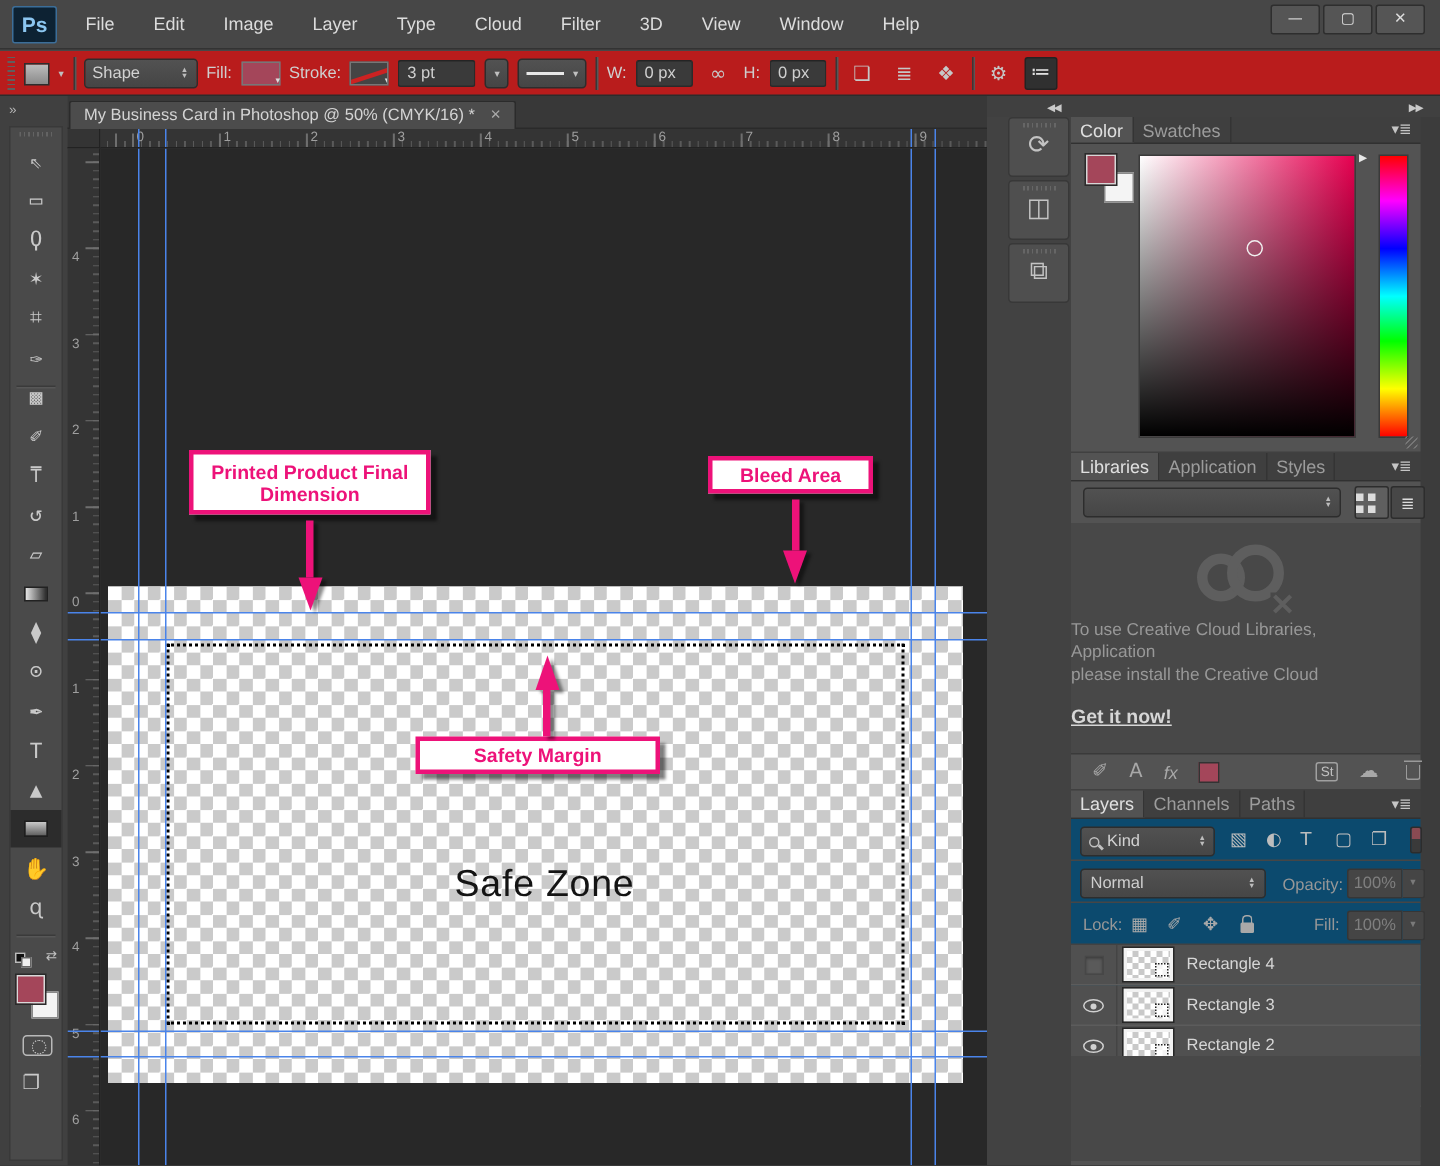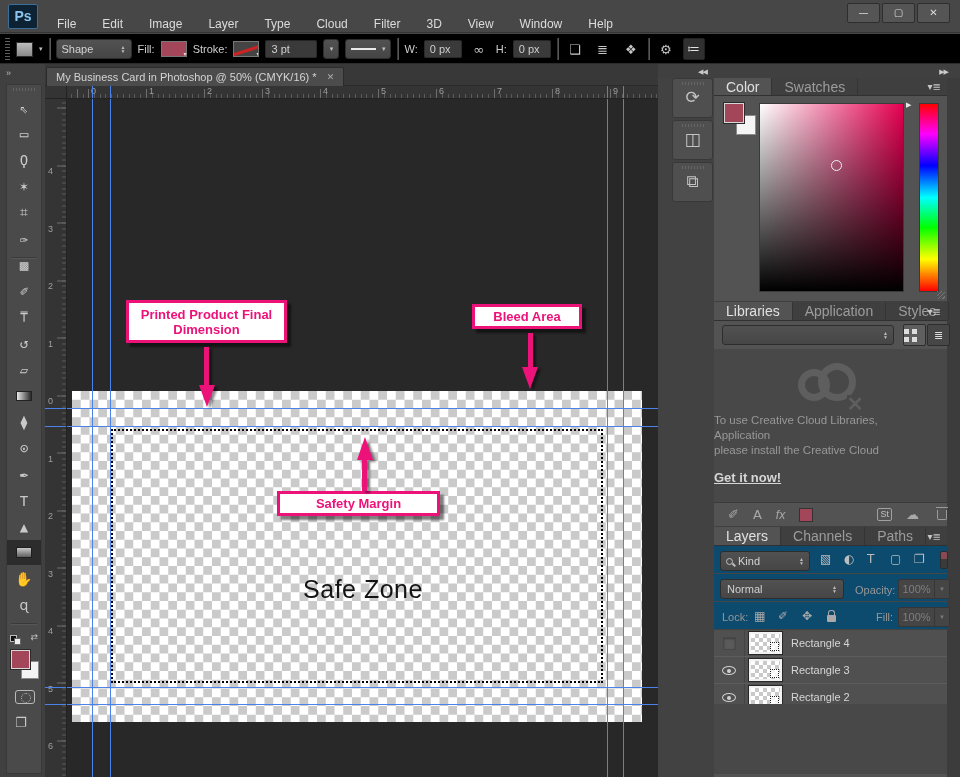--- a/index.html
+++ b/index.html
@@ -4,28 +4,28 @@
 <style>
   * { margin:0; padding:0; box-sizing:border-box; }
   html,body { width:960px; height:777px; overflow:hidden; }
   body { font-family:"Liberation Sans", sans-serif; background:#474747; color:#d6d6d6; }
   #app { position:relative; width:960px; height:777px; background:#474747; overflow:hidden; }
 
   
   #menubar { position:absolute; left:0; top:0; width:960px; height:33px; background:#474747; border-bottom:1px solid #333; }
   #ps-logo { position:absolute; left:8px; top:4px; width:30px; height:25px; background:#0d2233; border:1px solid #3c6e99;
              color:#8cc6f0; font-weight:bold; font-size:14px; text-align:center; line-height:23px; border-radius:2px; }
-  #menu-items { position:absolute; left:44px; top:0; height:41px; display:flex; align-items:flex-end; }
+  #menu-items { position:absolute; left:44px; top:0; height:41px; display:flex; align-items:flex-start; }
   .menu-item { padding:0 13px; font-size:12px; color:#dcdcdc; line-height:33px; cursor:default; }
   #win-controls { position:absolute; right:10px; top:3px; display:flex; gap:2px; }
   .win-btn { width:33px; height:20px; background:#555; border:1px solid #2e2e2e; border-radius:2px;
              color:#ddd; font-size:10px; text-align:center; line-height:18px; font-family:"DejaVu Sans",sans-serif; }
 
   
-  #optionsbar { position:absolute; left:0; top:34px; width:960px; height:30px; background:#000000; border-bottom:1px solid #2c2c2c; }
+  #optionsbar { position:absolute; left:0; top:34px; width:960px; height:30px; background:#b91c1c; border-bottom:1px solid #2c2c2c; }
   .vgrip { position:absolute; left:5px; top:4px; width:5px; height:22px;
            background:repeating-linear-gradient(to bottom,#5f5f5f 0 1px, transparent 1px 3px); }
   .opt-label { font-size:11px; color:#cfcfcf; }
   .opt-row { position:absolute; top:0; height:30px; display:flex; align-items:center; gap:6px; }
   .sep { width:1px; height:22px; background:#383838; box-shadow:1px 0 0 #575757; }
   .ps-select { background:linear-gradient(#525252,#454545); border:1px solid #2d2d2d; border-radius:3px;
                height:20px; display:flex; align-items:center; font-size:11px; color:#d2d2d2; padding:0 5px; gap:6px; }
   .updown { display:flex; flex-direction:column; line-height:4px; font-size:5px; color:#bdbdbd; }
   .ps-field { background:#3a3a3a; border:1px solid #2a2a2a; border-top-color:#242424; border-radius:2px;
               height:18px; min-width:38px; font-size:11px; color:#cfcfcf; display:flex; align-items:center; padding:0 5px; }
@@ -118,21 +118,21 @@
   #dock-strip { position:absolute; left:0; top:14px; width:56px; height:699px; background:#424242; }
   .dock-btn { position:absolute; left:14px; width:41px; height:40px; background:#4f4f4f; border:1px solid #383838; border-radius:3px; }
   .dock-btn .hgrip2 { position:absolute; left:9px; top:3px; width:22px; height:3px;
            background:repeating-linear-gradient(to right,#666 0 1px, transparent 1px 3px); }
   .dock-btn .ico { position:absolute; left:0; top:8px; width:100%; text-align:center;
            font-family:"DejaVu Sans",sans-serif; font-size:17px; color:#c3c3c3; }
   #panels { position:absolute; left:56px; top:14px; width:233px; height:699px; }
   #gutter { position:absolute; right:0; top:14px; width:13px; height:699px; background:#3c3c3c; }
 
   .tabbar { position:absolute; left:0; width:233px; background:#3f3f3f; border-bottom:1px solid #313131; display:flex; }
-  .tab { font-size:14px; color:#9c9c9c; padding:0 12px; display:flex; align-items:center; border-right:1px solid #343434; }
+  .tab { font-size:12px; color:#9c9c9c; padding:0 6px; display:flex; align-items:center; border-right:1px solid #343434; }
   .tab.active { background:#535353; color:#e0e0e0; }
   .panel-menu { position:absolute; right:6px; top:0; height:100%; display:flex; align-items:center;
                 font-family:"DejaVu Sans",sans-serif; font-size:10px; color:#c5c5c5; }
 
   
   #color-tabs { top:0; height:18px; }
   #color-body { position:absolute; left:0; top:18px; width:233px; height:205px; background:#535353; }
   #cp-bg { position:absolute; left:22px; top:19px; width:20px; height:20px; background:#f4f4f4; border:1px solid #8a8a8a; }
   #cp-fg { position:absolute; left:10px; top:7px; width:20px; height:20px; background:#a4465a; border:1px solid #d6d6d6; outline:1px solid #2b2b2b; }
   #cp-square { position:absolute; left:45px; top:7px; width:145px; height:189px; border:1px solid #3a3a3a;

